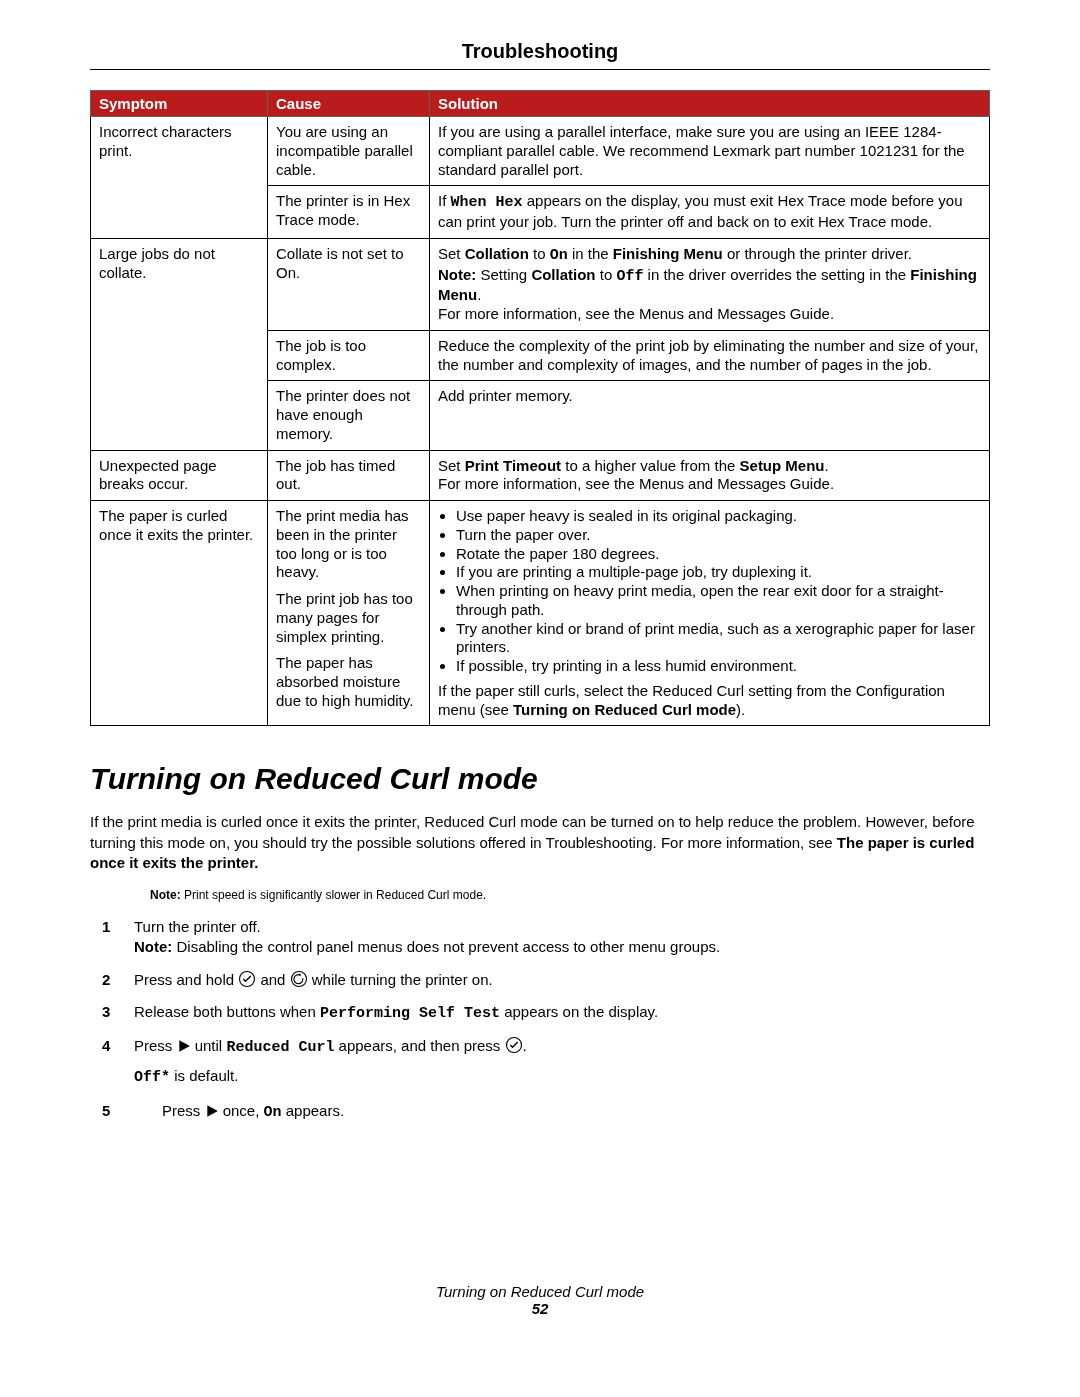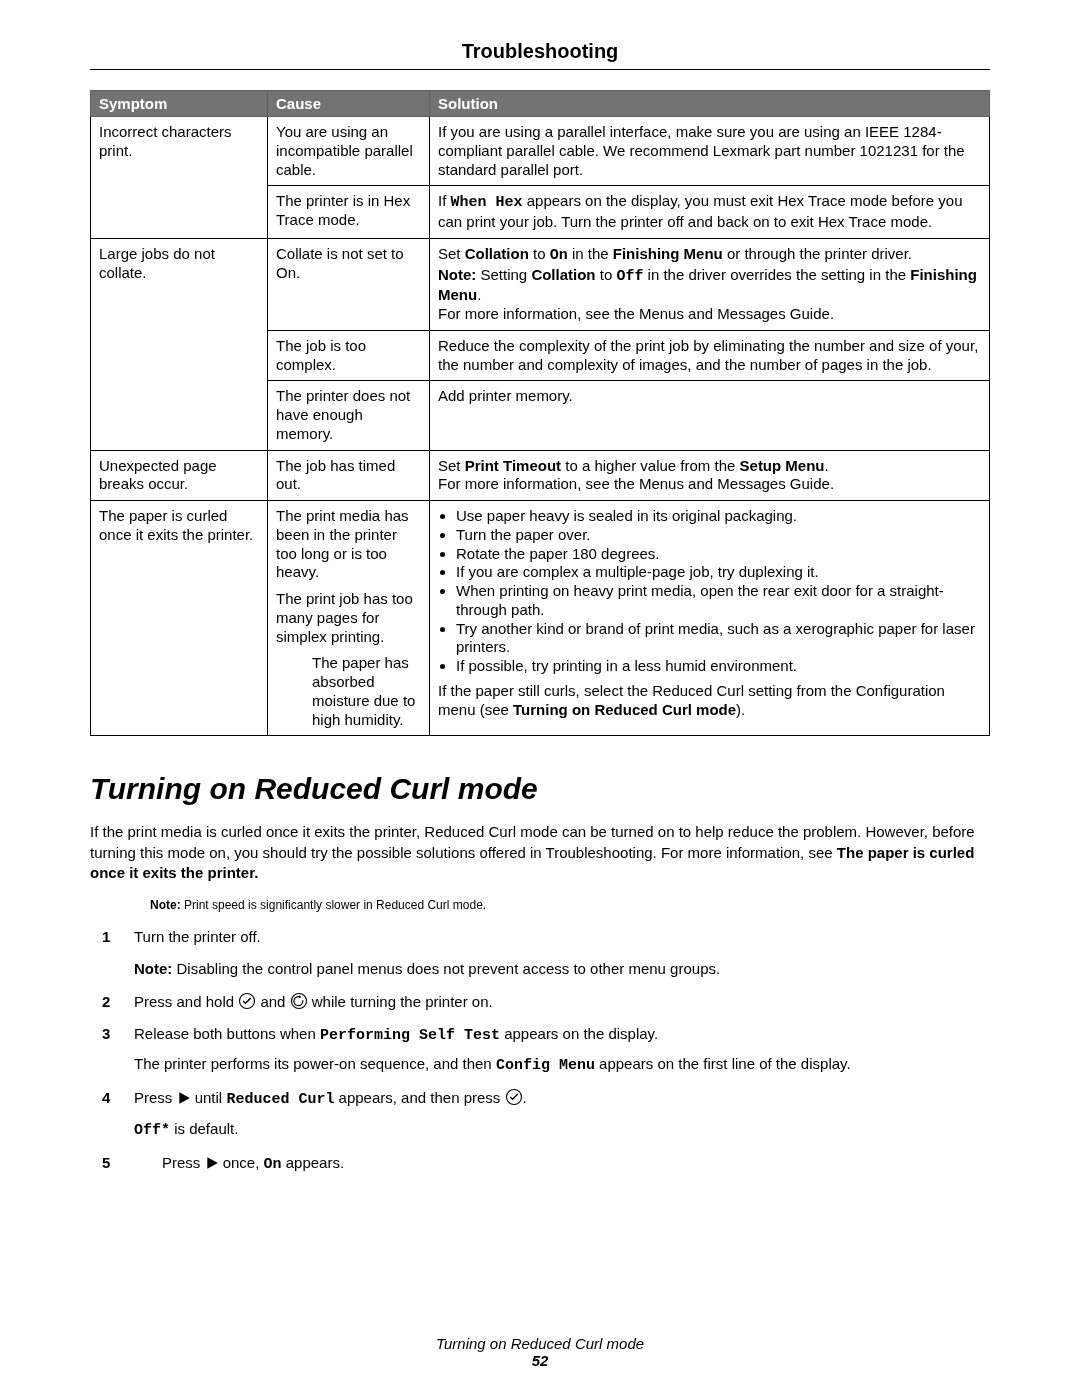--- a/index.html
+++ b/index.html
@@ -20,21 +20,21 @@
     padding-bottom: 6px;
     border-bottom: 1px solid #000;
     margin-bottom: 20px;
   }
   table.trouble {
     width: 100%;
     border-collapse: collapse;
     font-size: 15px;
   }
   table.trouble th {
-    background: #737373;
+    background: #b91c1c;
     color: #fff;
     text-align: left;
     font-weight: bold;
     padding: 4px 8px;
     border: 1px solid #5f5f5f;
   }
   table.trouble th:first-child {
     width: 160px;
   }
   table.trouble th:nth-child(2) {
@@ -52,21 +52,20 @@
   }
   table.trouble ul li {
     margin: 0;
     padding: 0;
   }
   .cause-block {
     margin-bottom: 8px;
   }
   .cause-block:last-child {
     margin-bottom: 0;
-    margin-left: 36px;
   }
   h1.section {
     font-style: italic;
     font-weight: bold;
     font-size: 30px;
     margin-top: 36px;
     margin-bottom: 16px;
   }
   p.body {
     font-size: 15px;
@@ -155,54 +154,54 @@
           <td>
             <div class="cause-block">The print media has been in the printer too long or is too heavy.</div>
             <div class="cause-block">The print job has too many pages for simplex printing.</div>
             <div class="cause-block">The paper has absorbed moisture due to high humidity.</div>
           </td>
           <td>
             <ul>
               <li>Use paper heavy is sealed in its original packaging.</li>
               <li>Turn the paper over.</li>
               <li>Rotate the paper 180 degrees.</li>
-              <li>If you are complex a multiple-page job, try duplexing it.</li>
+              <li>If you are printing a multiple-page job, try duplexing it.</li>
               <li>When printing on heavy print media, open the rear exit door for a straight-through path.</li>
               <li>Try another kind or brand of print media, such as a xerographic paper for laser printers.</li>
               <li>If possible, try printing in a less humid environment.</li>
             </ul>
             <div>If the paper still curls, select the Reduced Curl setting from the Configuration menu (see <span class="b">Turning on Reduced Curl mode</span>).</div>
           </td>
         </tr>
       </tbody>
   </table>
 
   <h1 class="section">Turning on Reduced Curl mode</h1>
   <p class="body" id="intro">If the print media is curled once it exits the printer, Reduced Curl mode can be turned on to help reduce the problem. However, before turning this mode on, you should try the possible solutions offered in Troubleshooting. For more information, see <span class="b">The paper is curled once it exits the printer.</span></p>
   <p class="note" id="note1"><span class="b">Note:</span> Print speed is significantly slower in Reduced Curl mode.</p>
 
   <ol class="steps" id="steps" style="list-style:none; padding-left:0;">
       <li style="display: flex; gap: 14px; margin-bottom: 12px;">
         <div class="b" style="width: 18px;">1</div>
-        <div style="flex: 1 1 0%;">Turn the printer off.<div style="margin-top: 12px;"><span class="b">Note:</span> Disabling the control panel menus does not prevent access to other menu groups.</div></div>
+        <div style="flex: 1 1 0%;">Turn the printer off.<div style=""><span class="b">Note:</span> Disabling the control panel menus does not prevent access to other menu groups.</div></div>
       </li>
       <li style="display: flex; gap: 14px; margin-bottom: 12px;">
         <div class="b" style="width: 18px;">2</div>
         <div style="flex: 1 1 0%;">Press and hold <svg class="icon" viewBox="0 0 24 24">
             <circle cx="12" cy="12" r="10" fill="none" stroke="#000" stroke-width="1.5"></circle>
             <path d="M7 12 l3 3 l7-7" fill="none" stroke="#000" stroke-width="1.8"></path>
           </svg> and <svg class="icon" viewBox="0 0 24 24">
             <circle cx="12" cy="12" r="10" fill="none" stroke="#000" stroke-width="1.5"></circle>
             <path d="M14 7 a6 6 0 1 0 3 4" fill="none" stroke="#000" stroke-width="1.6"></path>
             <path d="M13 4 l1.5 3 l-3 1 z" fill="#000"></path>
           </svg> while turning the printer on.</div>
       </li>
       <li style="display: flex; gap: 14px; margin-bottom: 12px;">
         <div class="b" style="width: 18px;">3</div>
-        <div style="flex: 1 1 0%;">Release both buttons when <span class="mono">Performing Self Test</span> appears on the display.<div style="margin-top: 8px;">The printer performs its power-on sequence, and then <span class="mono">Config Menu</span> appears on the first line of the display.</div></div>
+        <div style="flex: 1 1 0%;">Release both buttons when <span class="mono">Performing Self Test</span> appears on the display.</div>
       </li>
       <li style="display: flex; gap: 14px; margin-bottom: 12px;">
         <div class="b" style="width: 18px;">4</div>
         <div style="flex: 1 1 0%;">Press <svg class="tri" viewBox="0 0 12 12">
             <path d="M2 1 L11 6 L2 11 Z" fill="#000"></path>
           </svg> until <span class="mono">Reduced Curl</span> appears, and then press <svg class="icon" viewBox="0 0 24 24">
             <circle cx="12" cy="12" r="10" fill="none" stroke="#000" stroke-width="1.5"></circle>
             <path d="M7 12 l3 3 l7-7" fill="none" stroke="#000" stroke-width="1.8"></path>
           </svg>.<div style="margin-top: 8px;"><span class="mono">Off*</span> is default.</div></div>
       </li>

